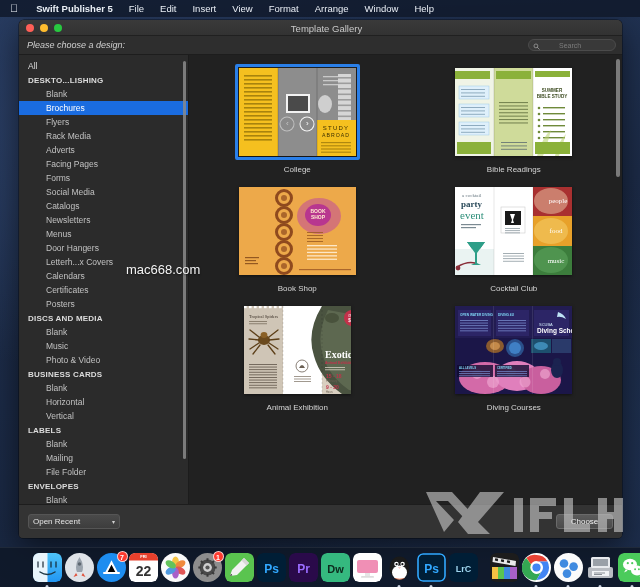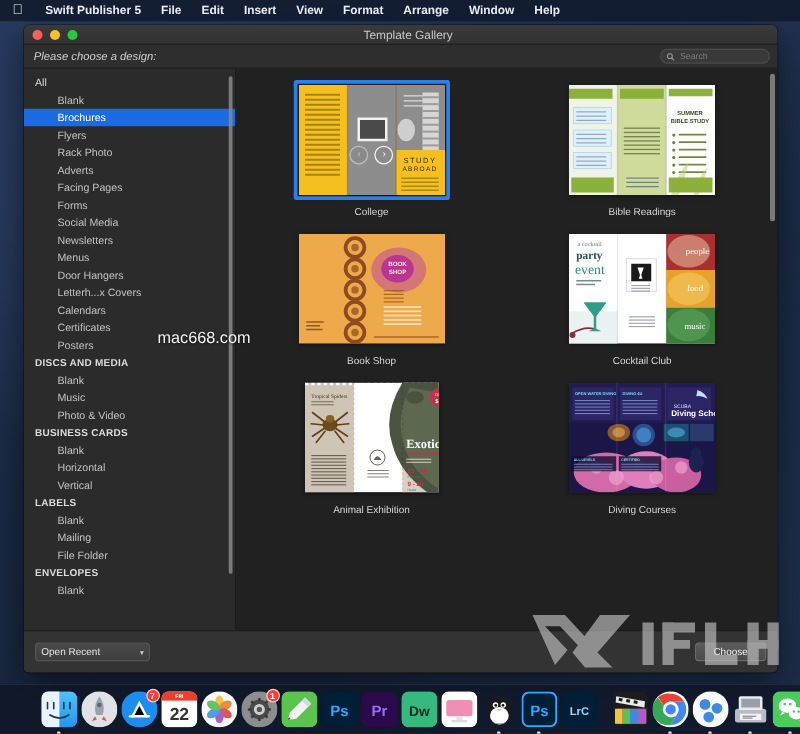--- a/index.html
+++ b/index.html
@@ -22,21 +22,21 @@
   
   #menubar {
     position:absolute; top:0; left:0; width:640px; height:17px;
     background:rgba(16,25,42,.82);
     display:flex; align-items:center; gap:0px;
     padding-left:8px;
     font-size:9.5px; color:#e9eef5;
     z-index:40;
   }
   #menubar .apple { font-size:11px; line-height:1; padding:0 10px 1px 2px; color:#f0f4f9; }
-  #menubar .mi { padding:0 8px; white-space:nowrap;font-weight:bold; }
+  #menubar .mi { padding:0 8px; white-space:nowrap; }
   #menubar .mi.app { font-weight:bold; }
   
   #window {
     position:absolute; left:19px; top:20px; width:603px; height:518px;
     background:#282828;
     border-radius:5px 5px 4px 4px;
     box-shadow:0 10px 30px rgba(0,0,0,.55), 0 0 0 .5px rgba(0,0,0,.6);
     overflow:hidden;
     z-index:20;
   }
@@ -54,21 +54,21 @@
   }
   
   #toolbar {
     height:19px; background:#2e2e2e; border-bottom:.5px solid #1d1d1d;
     display:flex; align-items:center; padding:0 6px 0 8px;
   }
   #choose-label { font-size:9px; color:#d0d0d0;font-style:italic; }
   #search-wrap {
     margin-left:auto; width:88px; height:12px;
     background:#393939; border:.5px solid #4b4b4b; border-radius:6px;
-    display:flex; align-items:center; padding:0 4px; gap:4px;
+    display:flex; align-items:center; padding:0 4px; gap:19px;
   }
   #search-wrap svg { flex:0 0 auto; }
   #search-input {
     background:transparent; border:0; outline:0;
     font-family:"Liberation Sans", sans-serif;
     font-size:7px; color:#bbb; width:100%;
   }
   #search-input::placeholder { color:#7d7d7d; }
   
   #body { display:flex; height:449px;justify-content:flex-end; }
@@ -227,28 +227,30 @@
       </span>
       <input id="search-input" type="text" placeholder="Search" style="">
     </div>
   </div>
 
   <div id="body">
 
     <div id="sidebar">
       <div id="sidebar-scroll">
           <div class="sb-item all">All</div>
+          <div class="sb-group">DESKTO...LISHING</div>
           <div class="sb-item">Blank</div>
           <div class="sb-item sel">Brochures</div>
           <div class="sb-item">Flyers</div>
-          <div class="sb-item">Rack Photo</div>
+          <div class="sb-item">Rack Media</div>
           <div class="sb-item">Adverts</div>
           <div class="sb-item">Facing Pages</div>
           <div class="sb-item">Forms</div>
           <div class="sb-item">Social Media</div>
+          <div class="sb-item">Catalogs</div>
           <div class="sb-item">Newsletters</div>
           <div class="sb-item">Menus</div>
           <div class="sb-item">Door Hangers</div>
           <div class="sb-item">Letterh...x Covers</div>
           <div class="sb-item">Calendars</div>
           <div class="sb-item">Certificates</div>
           <div class="sb-item">Posters</div>
           <div class="sb-group">DISCS AND MEDIA</div>
           <div class="sb-item">Blank</div>
           <div class="sb-item">Music</div>

